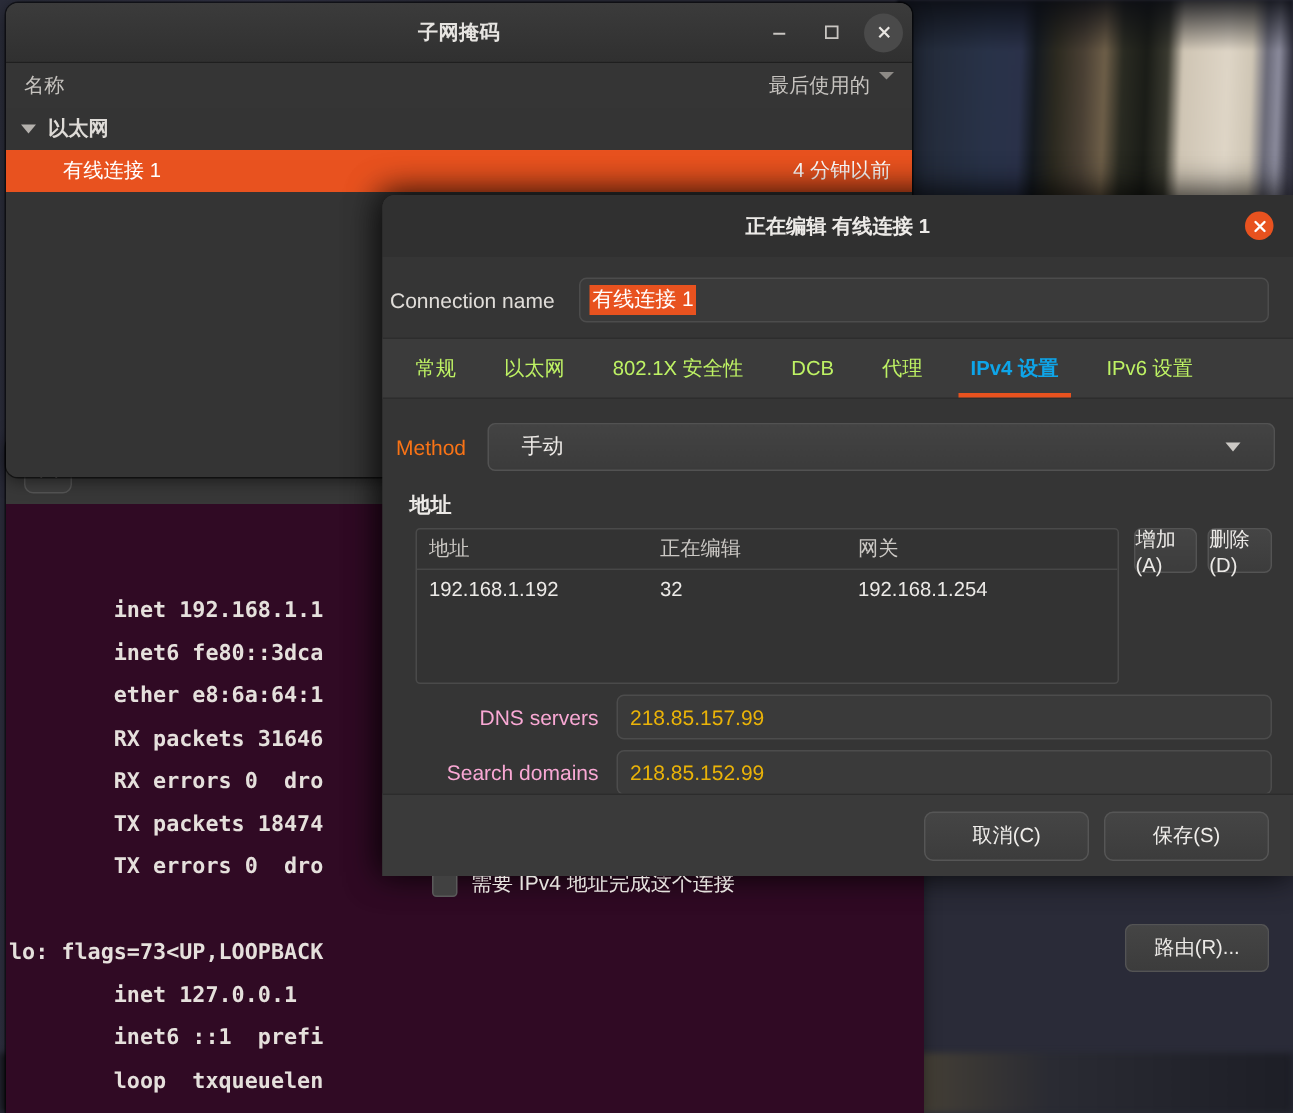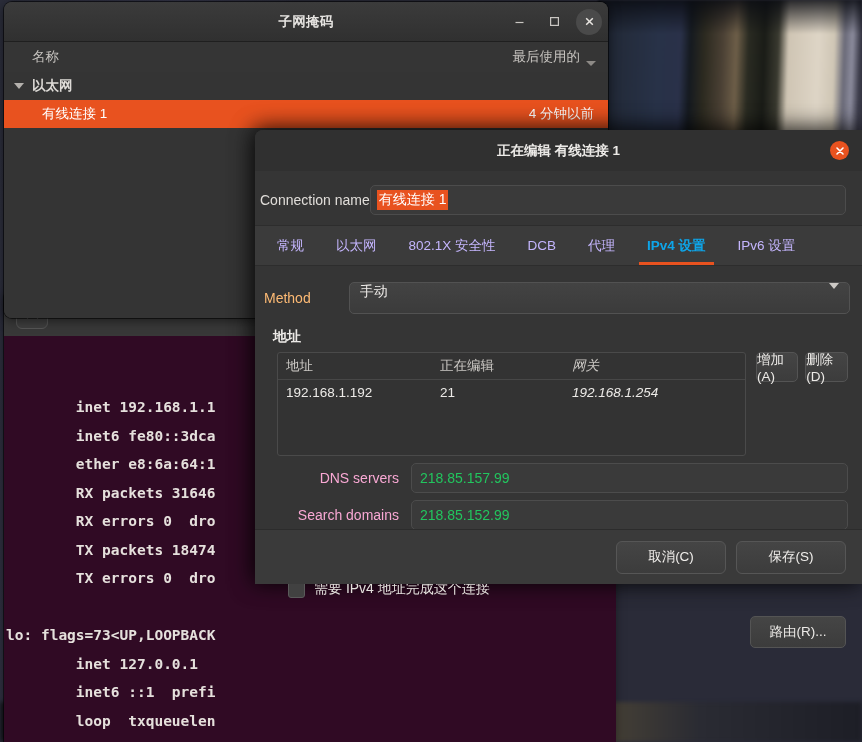--- a/index.html
+++ b/index.html
@@ -98,24 +98,23 @@
   }
   #nm-list-header {
     height: 30px;
     background: #353535;
     border-bottom: 1px solid #282828;
     display: flex;
     align-items: center;
     padding: 0 12px;
     font-size: 13.5px;
     color: #c6c3bf;
-    margin-left: 16px;
   }
   #nm-list-header .col-name { flex: 1; }
-  #nm-list-header .col-last { display: flex; align-items: flex-end; gap: 6px; }
+  #nm-list-header .col-last { display: flex; align-items: flex-start; gap: 6px; }
   .sort-caret {
     width: 0; height: 0;
     border-left: 5px solid transparent;
     border-right: 5px solid transparent;
     border-top: 5px solid #8d8a86;
   }
   #nm-body {
     position: absolute;
     left: 0; top: 70px; right: 0; bottom: 0;
     background: #343434;
@@ -208,20 +207,21 @@
     display: flex; align-items: center; justify-content: center;
     cursor: pointer;
   }
   #dlg-close svg { display: block; }
 
   #dlg-body { position: absolute; left: 0; top: 41px; right: 0; bottom: 0; background: #353535; }
 
   .conn-name-row {
     display: flex; align-items: center;
     padding: 14px 16px 10px 5px;
+    gap: 16px;
   }
   .conn-name-row .lbl { font-size: 14px; color: #e0ddd9; white-space: nowrap; }
   #conn-name-field {
     flex: 1;
     height: 28px;
     background: #3a3a3a;
     border: 1px solid #4c4c4c;
     border-radius: 5px;
     display: flex; align-items: center;
     padding: 0 6px;
@@ -240,50 +240,49 @@
     height: 39px;
     background: #3b3b3b;
     border-top: 1px solid #2d2d2d;
     border-bottom: 1px solid #2d2d2d;
     padding: 0 6px;
   }
   .tab {
     display: flex; align-items: center;
     padding: 0 16px;
     font-size: 13.5px;
-    color: #c4b5fd;
+    color: #bef264;
     cursor: pointer;
     position: relative;
   }
   .tab.active { color: #0ea5e9; font-weight: bold; }
   .tab.active::after {
     content: "";
     position: absolute; left: 8px; right: 8px; bottom: 0; height: 3px;
     background: #e8521f;
   }
 
   
   .method-row {
     display: flex; align-items: center;
     padding: 16px 12px 0 9px;
     gap: 14px;
   }
-  .method-row .lbl { font-size: 14px; color: #fdba74; }
+  .method-row .lbl { font-size: 14px; color: #f97316; }
   #method-combo {
     flex: 1;
     height: 30px;
     background: linear-gradient(180deg,#434343,#3b3b3b);
     border: 1px solid #525252;
     border-radius: 5px;
-    display: flex; align-items: flex-start;
-    padding: 0 10px;
+    display: flex; align-items: center;
+    padding: 0 22px;
     font-size: 14px;
     color: #eeebe8;
     cursor: pointer;
-    margin-left: 24px;
   }
   #method-combo .caret {
     margin-left: auto;
     width: 0; height: 0;
     border-left: 5px solid transparent;
     border-right: 5px solid transparent;
     border-top: 6px solid #ccc9c5;
   }
 
   .section-title {
@@ -317,21 +316,21 @@
   }
   #addr-table .trow {
     display: flex;
     height: 24px;
     align-items: center;
     font-size: 13.5px;
     color: #eceae7;
   }
   #addr-table .cell-0 { width: 162px; padding-left: 8px; box-sizing: border-box; }
   #addr-table .cell-1 { width: 132px; box-sizing: border-box; }
-  #addr-table .cell-2 { flex: 1; font-style: italic; }
+  #addr-table .cell-2 { flex: 1; }
   .btncol { display: flex; flex-direction: row; gap: 7px; width: 92px; }
   .gbtn {
     height: 28px;
     background: linear-gradient(180deg,#454545,#3c3c3c);
     border: 1px solid #545454;
     border-radius: 5px;
     display: flex; align-items: center; justify-content: center;
     font-size: 13.5px;
     color: #eceae7;
     cursor: pointer;
@@ -352,21 +351,21 @@
   .frow .lbl.dim { color: #8d8a86; }
   .frow .fld {
     flex: 1;
     height: 28px;
     background: #3a3a3a;
     border: 1px solid #4c4c4c;
     border-radius: 5px;
     display: flex; align-items: center;
     padding: 0 8px;
     font-size: 14px;
-    color: #22c55e;
+    color: #eab308;
     cursor: text;
   }
   .frow .fld.disabled { background: #353535; border-color: #454545; }
 
   .check-row {
     display: flex; align-items: center;
     gap: 9px;
     padding: 13px 0 0 33px;
     font-size: 14px;
     color: #e4e1dd;
@@ -523,21 +522,21 @@
     <div class="addr-area">
       <div id="addr-table">
         <div class="thead">
             <div class="cell-0">地址</div>
             <div class="cell-1">正在编辑</div>
             <div class="cell-2">网关</div>
           </div>
         <div id="addr-rows">
             <div class="trow">
               <div class="cell-0">192.168.1.192</div>
-              <div class="cell-1">21</div>
+              <div class="cell-1">32</div>
               <div class="cell-2">192.168.1.254</div>
             </div>
           </div>
       </div>
       <div class="btncol">
         <div class="gbtn">增加(A)</div>
         <div class="gbtn">删除(D)</div>
       </div>
     </div>
 

